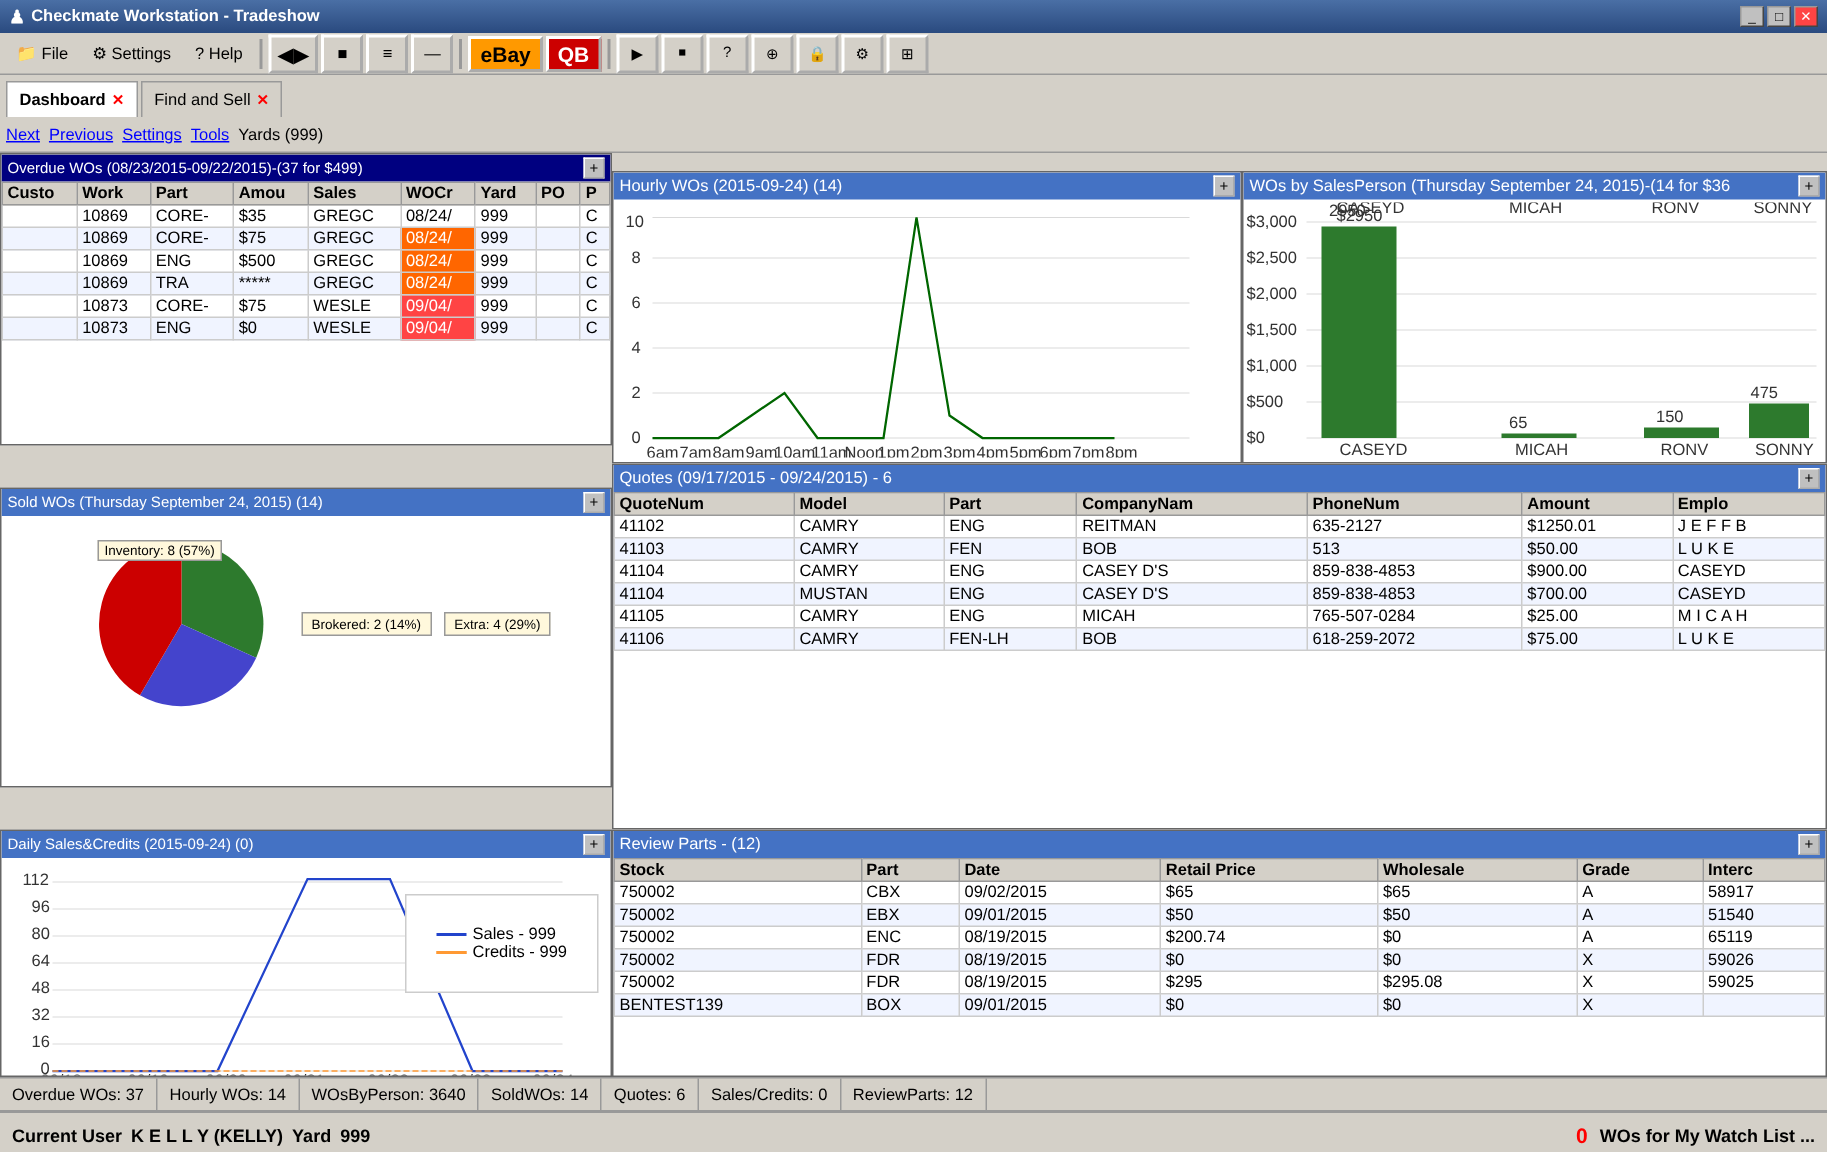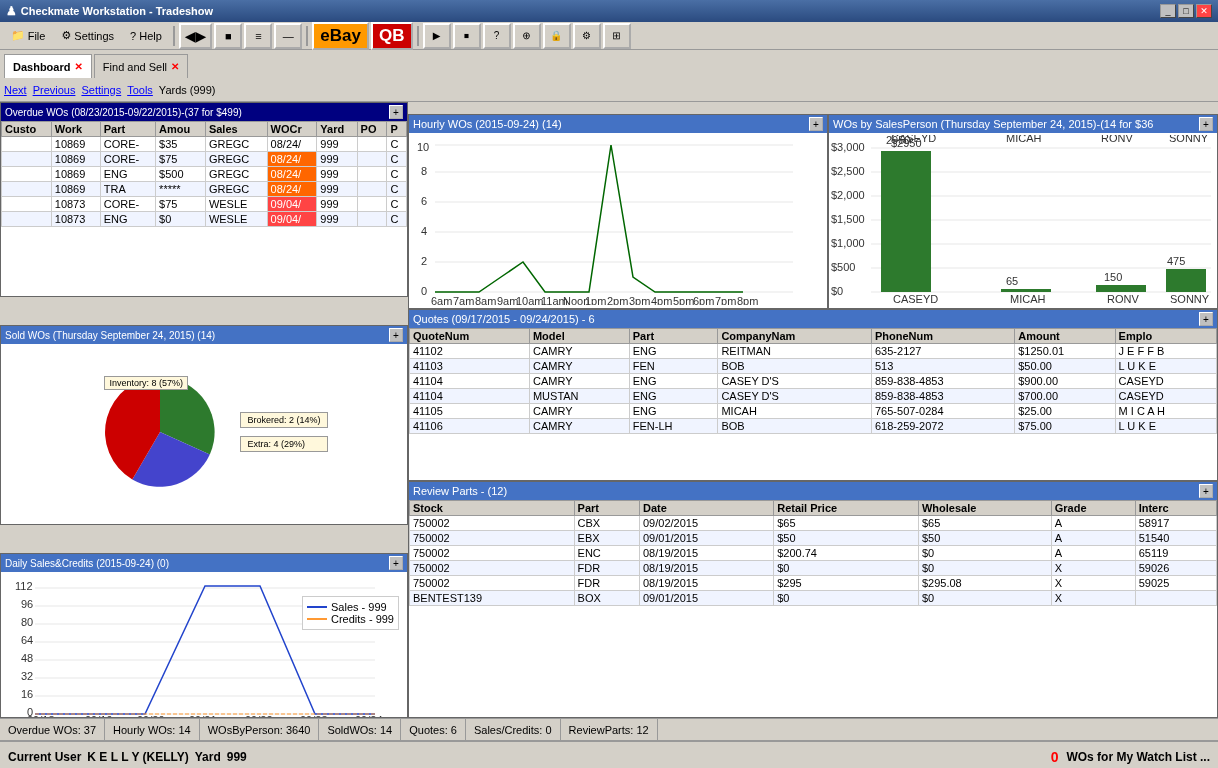--- a/index.html
+++ b/index.html
@@ -25,21 +25,21 @@
       border-bottom: 1px solid #999;
       padding: 2px 4px;
       display: flex;
       align-items: center;
       gap: 2px;
       height: 28px;
     }
     .menu-item { display: flex; align-items: center; gap: 3px; padding: 2px 6px; cursor: pointer; font-size: 11px; border: 1px solid transparent; }
     .toolbar-btn { background: #d4d0c8; border: 2px outset #fff; padding: 2px 4px; cursor: pointer; display: flex; align-items: center; justify-content: center; min-width: 28px; height: 26px; font-size: 10px; }
     .toolbar-separator { width: 2px; background: #999; height: 20px; margin: 0 2px; }
-    .toolbar-label { background: #ff9900; color: black; border: 2px outset #fff; padding: 2px 6px; font-weight: bold; font-size: 17px; cursor: pointer; }
+    .toolbar-label { background: #ff9900; color: black; border: 2px outset #fff; padding: 2px 6px; font-weight: bold; font-size: 14px; cursor: pointer; }
 
     
     .tab-bar {
       background: #d4d0c8;
       display: flex;
       align-items: flex-end;
       padding: 4px 4px 0;
       gap: 2px;
       height: 28px;
     }
@@ -267,46 +267,46 @@
       </div>
     </div>
 
     <div class="panel" style="height:200px;">
       <div class="panel-header panel-header-blue">
         <span style="font-size:10px;">Sold WOs (Thursday September 24, 2015) (14)</span>
         <button class="panel-add-btn">+</button>
       </div>
       <div style="display:flex; align-items:center; justify-content:center; height:calc(100%-18px); padding:4px;">
 
-        <div style="position:relative; width:120px; height:120px; margin:24px 20px;">
+        <div style="position:relative; width:120px; height:120px; margin:8px 20px;">
           <svg width="120" height="120" viewBox="0 0 120 120">
 
             <path d="M60,60 L60,5 A55,55 0 0,1 109.8,82.5 Z" fill="#2d7a2d"></path>
 
             <path d="M60,60 L109.8,82.5 A55,55 0 0,1 32.3,107.5 Z" fill="#4444cc"></path>
 
             <path d="M60,60 L32.3,107.5 A55,55 0 0,1 60,5 Z" fill="#cc0000"></path>
           </svg>
           <div style="position:absolute; top:4px; left:4px; background:#fff8dc; border:1px solid #999; padding:1px 4px; font-size:9px;">Inventory: 8 (57%)</div>
         </div>
-        <div style="display:flex; flex-direction:column; gap:8px;">
+        <div style="display:flex; flex-direction:row; gap:8px;">
           <div style="background:#fff8dc; border:1px solid #999; padding:2px 6px; font-size:9px;">Brokered: 2 (14%)</div>
           <div style="background:#fff8dc; border:1px solid #999; padding:2px 6px; font-size:9px;">Extra: 4 (29%)</div>
         </div>
       </div>
     </div>
 
     <div class="panel" style="flex:1;">
       <div class="panel-header panel-header-blue">
         <span style="font-size:10px;">Daily Sales&amp;Credits (2015-09-24) (0)</span>
         <button class="panel-add-btn">+</button>
       </div>
       <div style="padding:4px; position:relative;">
         
-        <div style="position:absolute; right:8px; top:24px; background:white; border:1px solid #ccc; padding:4px;">
+        <div style="position:absolute; right:8px; top:24px; background:white; border:1px solid #ccc; padding:20px;">
           <div style="display:flex; align-items:center; gap:4px;">
             <span style="display:inline-block; width:20px; height:2px; background:#2244cc;"></span>
             <span>Sales - 999</span>
           </div>
           <div style="display:flex; align-items:center; gap:4px;">
             <span style="display:inline-block; width:20px; height:2px; background:#ff9933; border-top: 2px dashed #ff9933;"></span>
             <span>Credits - 999</span>
           </div>
         </div>
         <svg width="390" height="145" viewBox="0 0 390 145">
@@ -437,21 +437,21 @@
             <text x="60" y="7" font-size="8" fill="#333">CASEYD</text>
             <text x="175" y="7" font-size="8" fill="#333">MICAH</text>
             <text x="270" y="7" font-size="8" fill="#333">RONV</text>
             <text x="338" y="7" font-size="8" fill="#333">SONNY</text>
 
           </svg>
         </div>
       </div>
     </div>
 
-    <div class="panel" style="height:172px;">
+    <div class="panel" style="height:244px;">
       <div style="background:#4472c4; color:white; padding:2px 4px; font-size:10px; display:flex; align-items:center; justify-content:space-between; height:18px;">
         <span>Quotes (09/17/2015 - 09/24/2015) - 6</span>
         <button class="panel-add-btn">+</button>
       </div>
       <div style="overflow:auto; height:calc(100% - 18px);">
         <table class="data-table">
           <thead>
             <tr>
               <th>QuoteNum</th>
               <th>Model</th>

